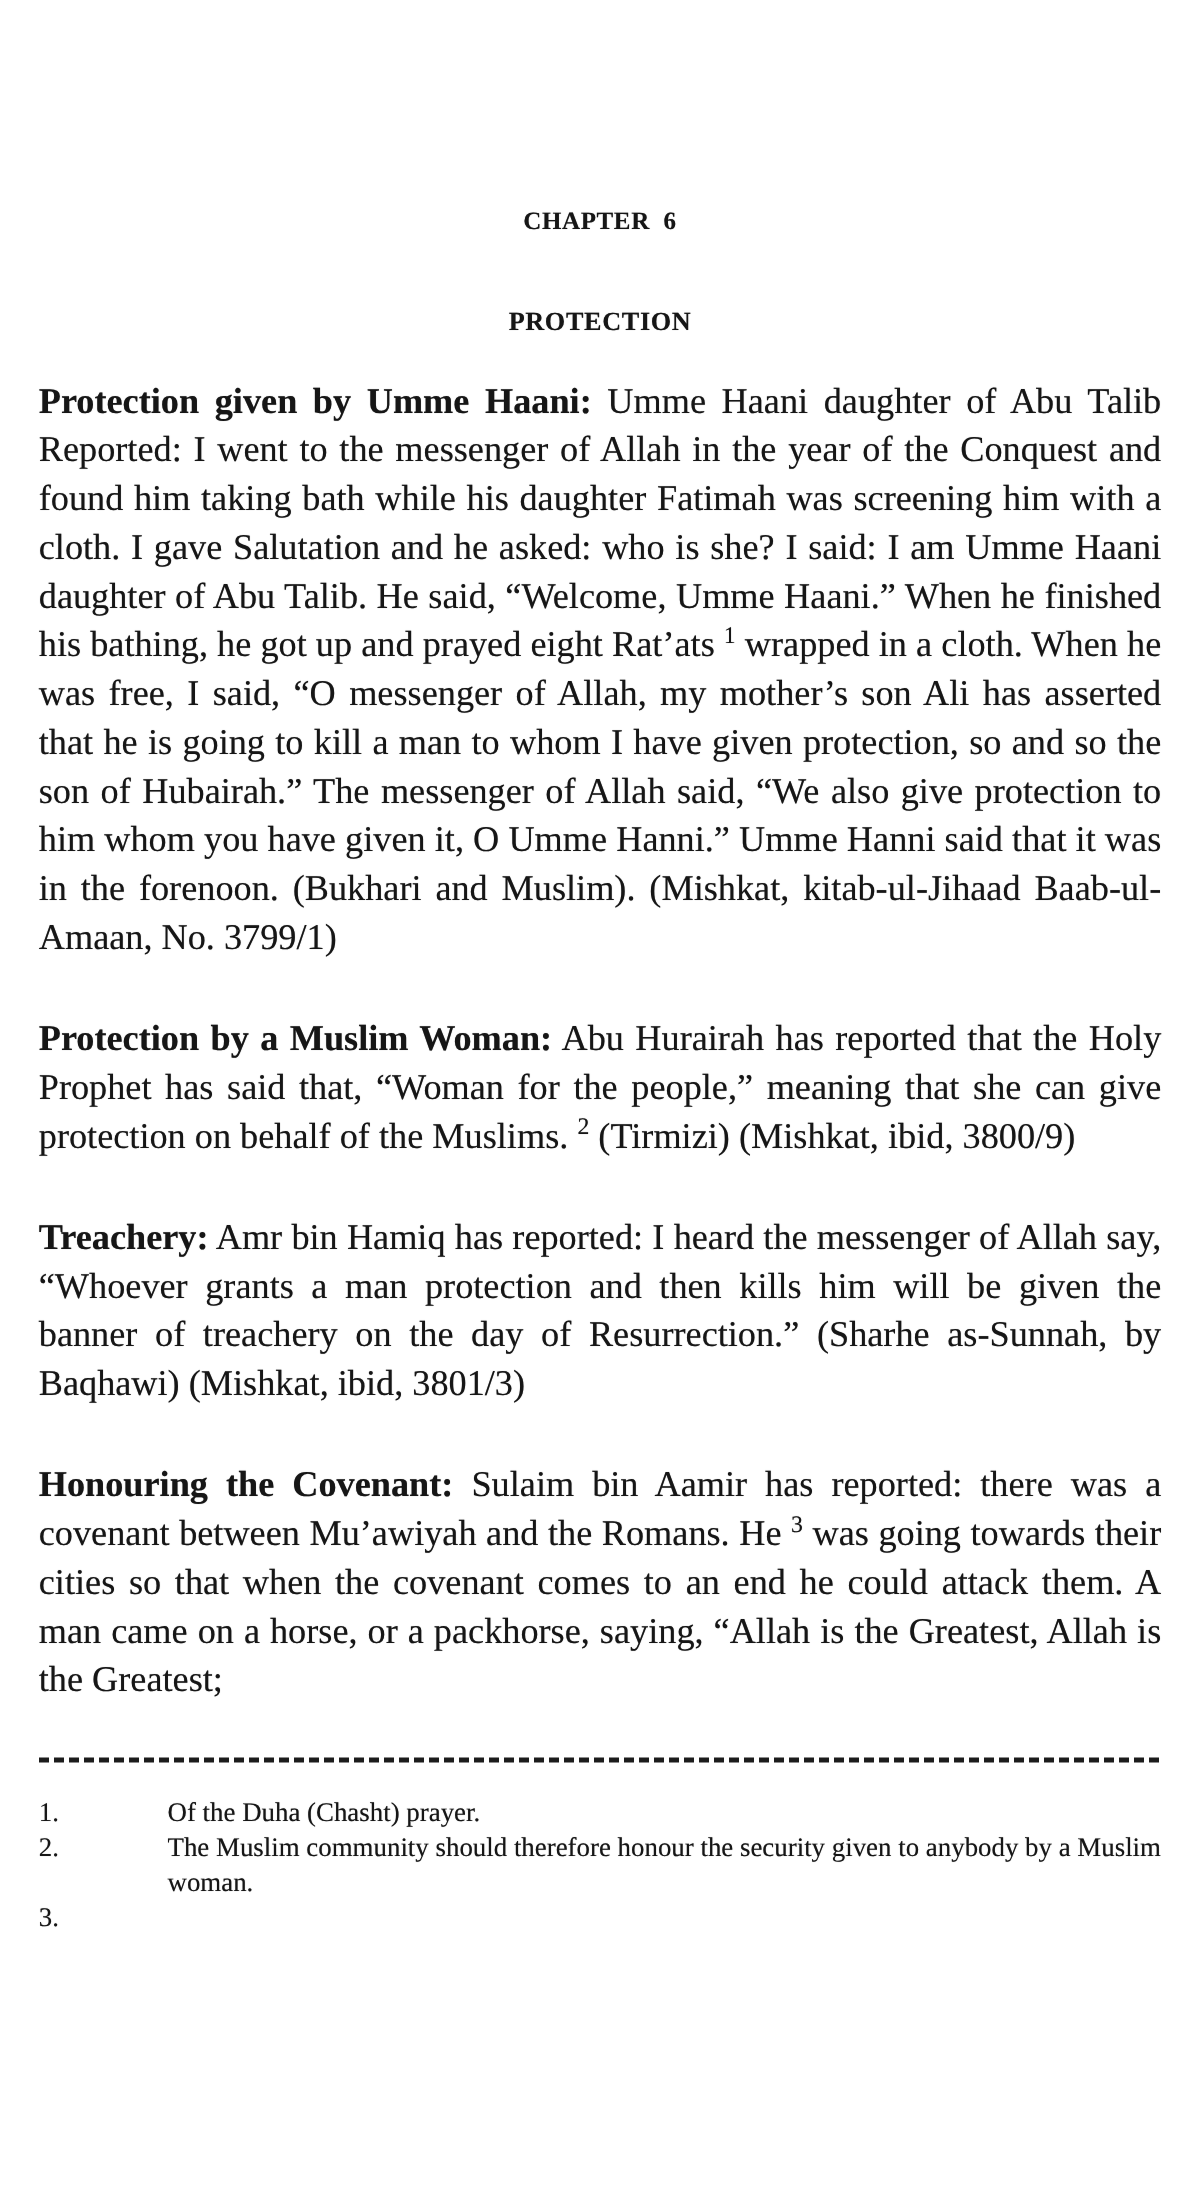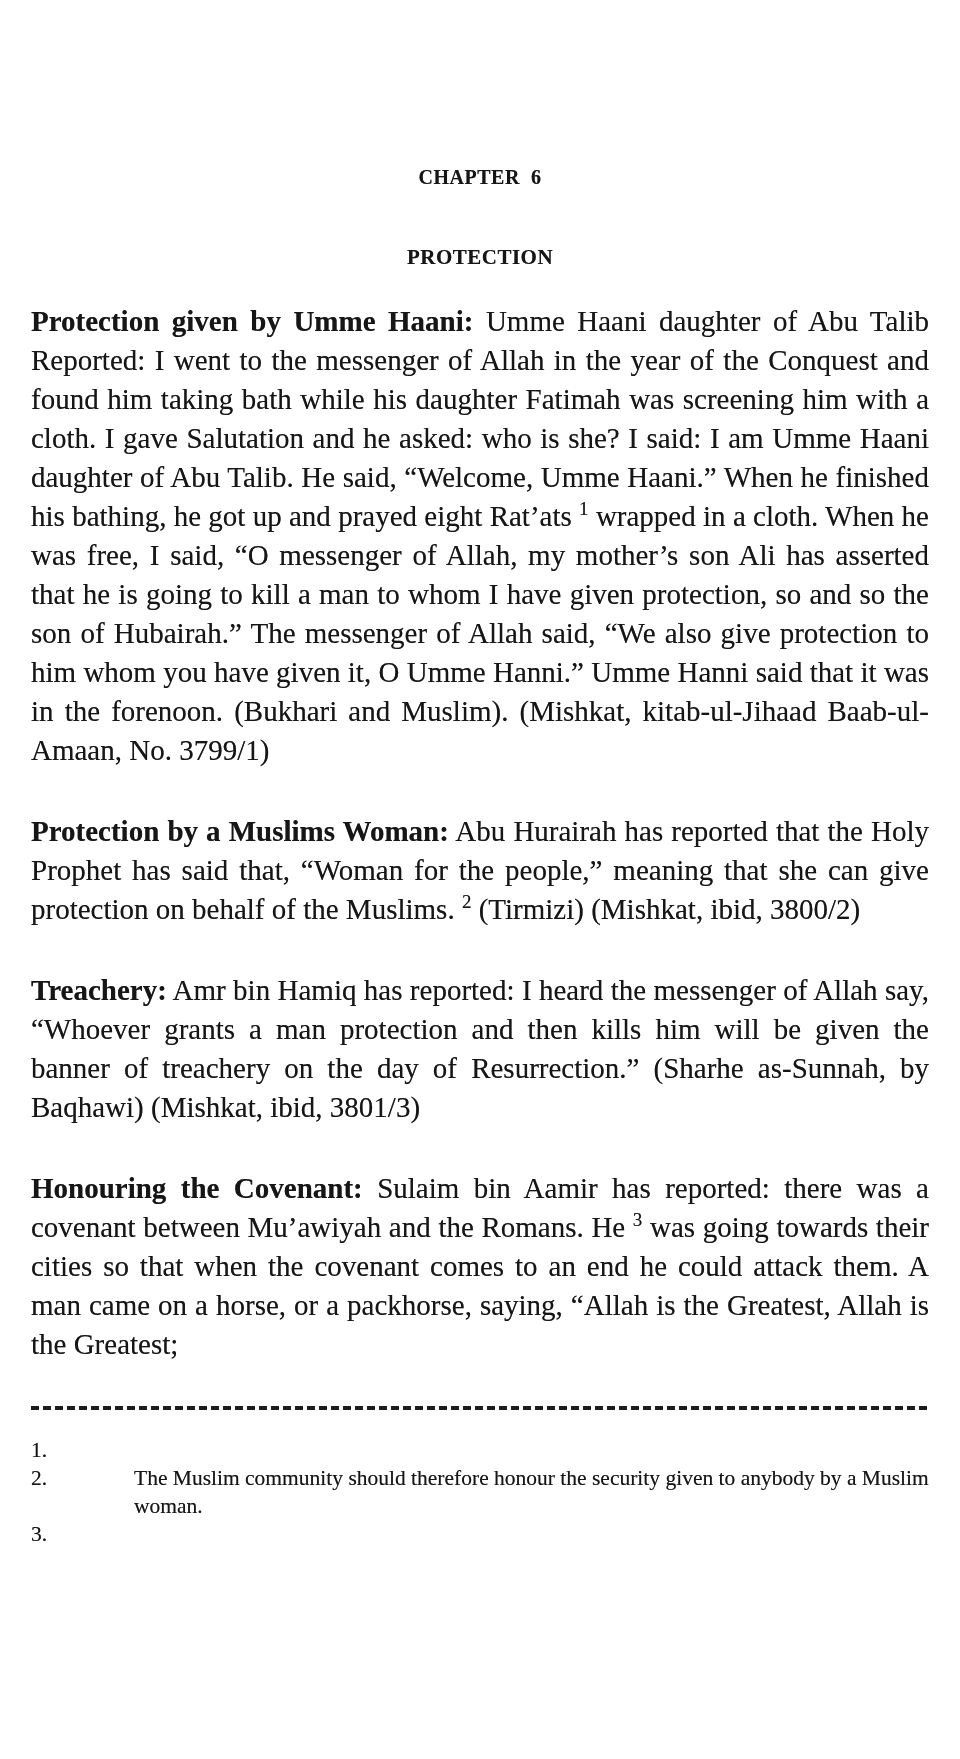--- a/index.html
+++ b/index.html
@@ -83,30 +83,31 @@
 </style>
 </head>
 <body>
 
 <div class="page">
   <h1 class="chapter-heading">CHAPTER  6</h1>
   <h2 class="page-title">PROTECTION</h2>
 
   <main class="body-text" id="paragraphs">
       <p><strong>Protection given by Umme Haani:</strong><span> Umme Haani daughter of Abu Talib Reported: I went to the messenger of Allah in the year of the Conquest and found him taking bath while his daughter Fatimah was screening him with a cloth. I gave Salutation and he asked: who is she? I said: I am Umme Haani daughter of Abu Talib. He said, “Welcome, Umme Haani.” When he finished his bathing, he got up and prayed eight Rat’ats </span><sup>1</sup><span> wrapped in a cloth. When he was free, I said, “O messenger of Allah, my mother’s son Ali has asserted that he is going to kill a man to whom I have given protection, so and so the son of Hubairah.” The messenger of Allah said, “We also give protection to him whom you have given it, O Umme Hanni.” Umme Hanni said that it was in the forenoon. (Bukhari and Muslim). (Mishkat, kitab-ul-Jihaad Baab-ul-Amaan, No. 3799/1)</span></p>
-      <p><strong>Protection by a Muslims Woman:</strong><span> Abu Hurairah has reported that the Holy Prophet has said that, “Woman for the people,” meaning that she can give protection on behalf of the Muslims. </span><sup>2</sup><span> (Tirmizi) (Mishkat, ibid, 3800/2)</span></p>
+      <p><strong>Protection by a Muslim Woman:</strong><span> Abu Hurairah has reported that the Holy Prophet has said that, “Woman for the people,” meaning that she can give protection on behalf of the Muslims. </span><sup>2</sup><span> (Tirmizi) (Mishkat, ibid, 3800/9)</span></p>
       <p><strong>Treachery:</strong><span> Amr bin Hamiq has reported: I heard the messenger of Allah say, “Whoever grants a man protection and then kills him will be given the banner of treachery on the day of Resurrection.” (Sharhe as-Sunnah, by Baqhawi) (Mishkat, ibid, 3801/3)</span></p>
       <p><strong>Honouring the Covenant:</strong><span> Sulaim bin Aamir has reported: there was a covenant between Mu’awiyah and the Romans. He </span><sup>3</sup><span> was going towards their cities so that when the covenant comes to an end he could attack them. A man came on a horse, or a packhorse, saying, “Allah is the Greatest, Allah is the Greatest;</span></p>
     </main>
 
   <div class="footnote-rule"></div>
 
   <ol class="footnotes" id="footnotes">
       <li>
         <span class="fn-num">1.</span>
+        <span class="fn-text">Of the Duha (Chasht) prayer.</span>
       </li>
       <li>
         <span class="fn-num">2.</span>
         <span class="fn-text">The Muslim community should therefore honour the security given to anybody by a Muslim woman.</span>
       </li>
       <li>
         <span class="fn-num">3.</span>
       </li>
     </ol>
 </div>

